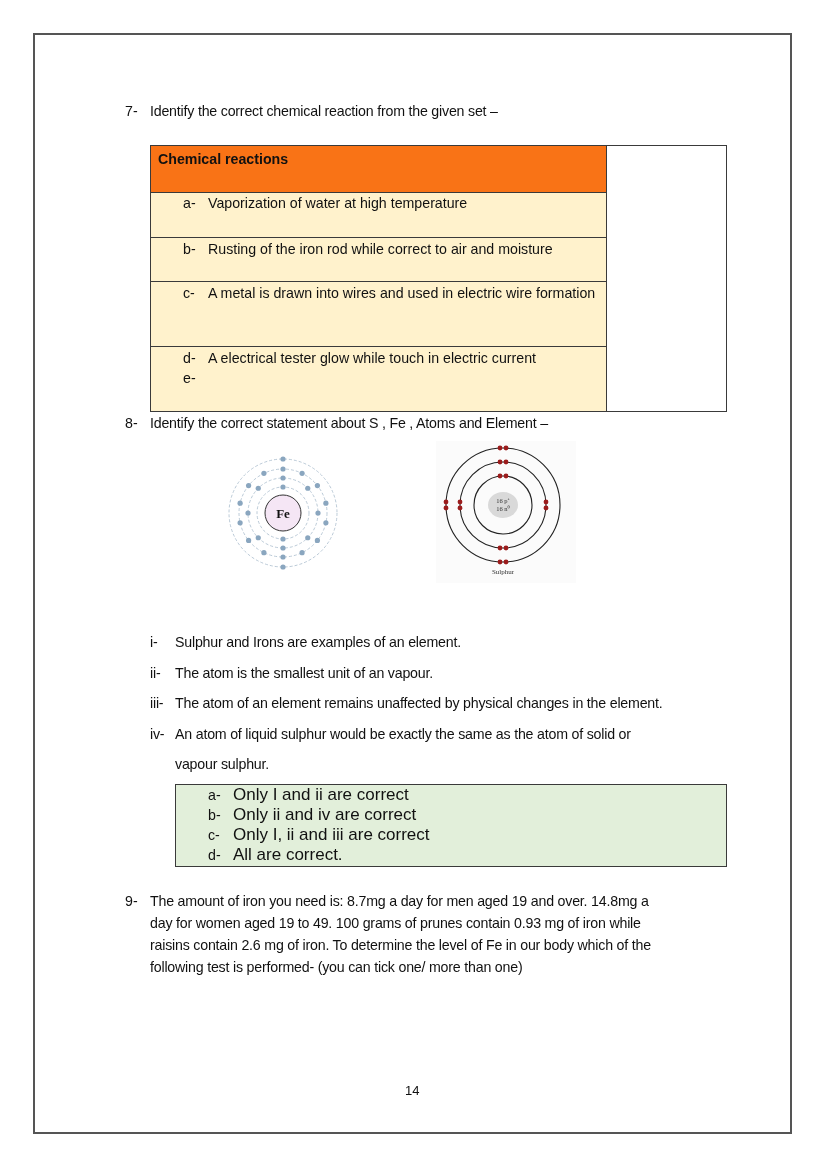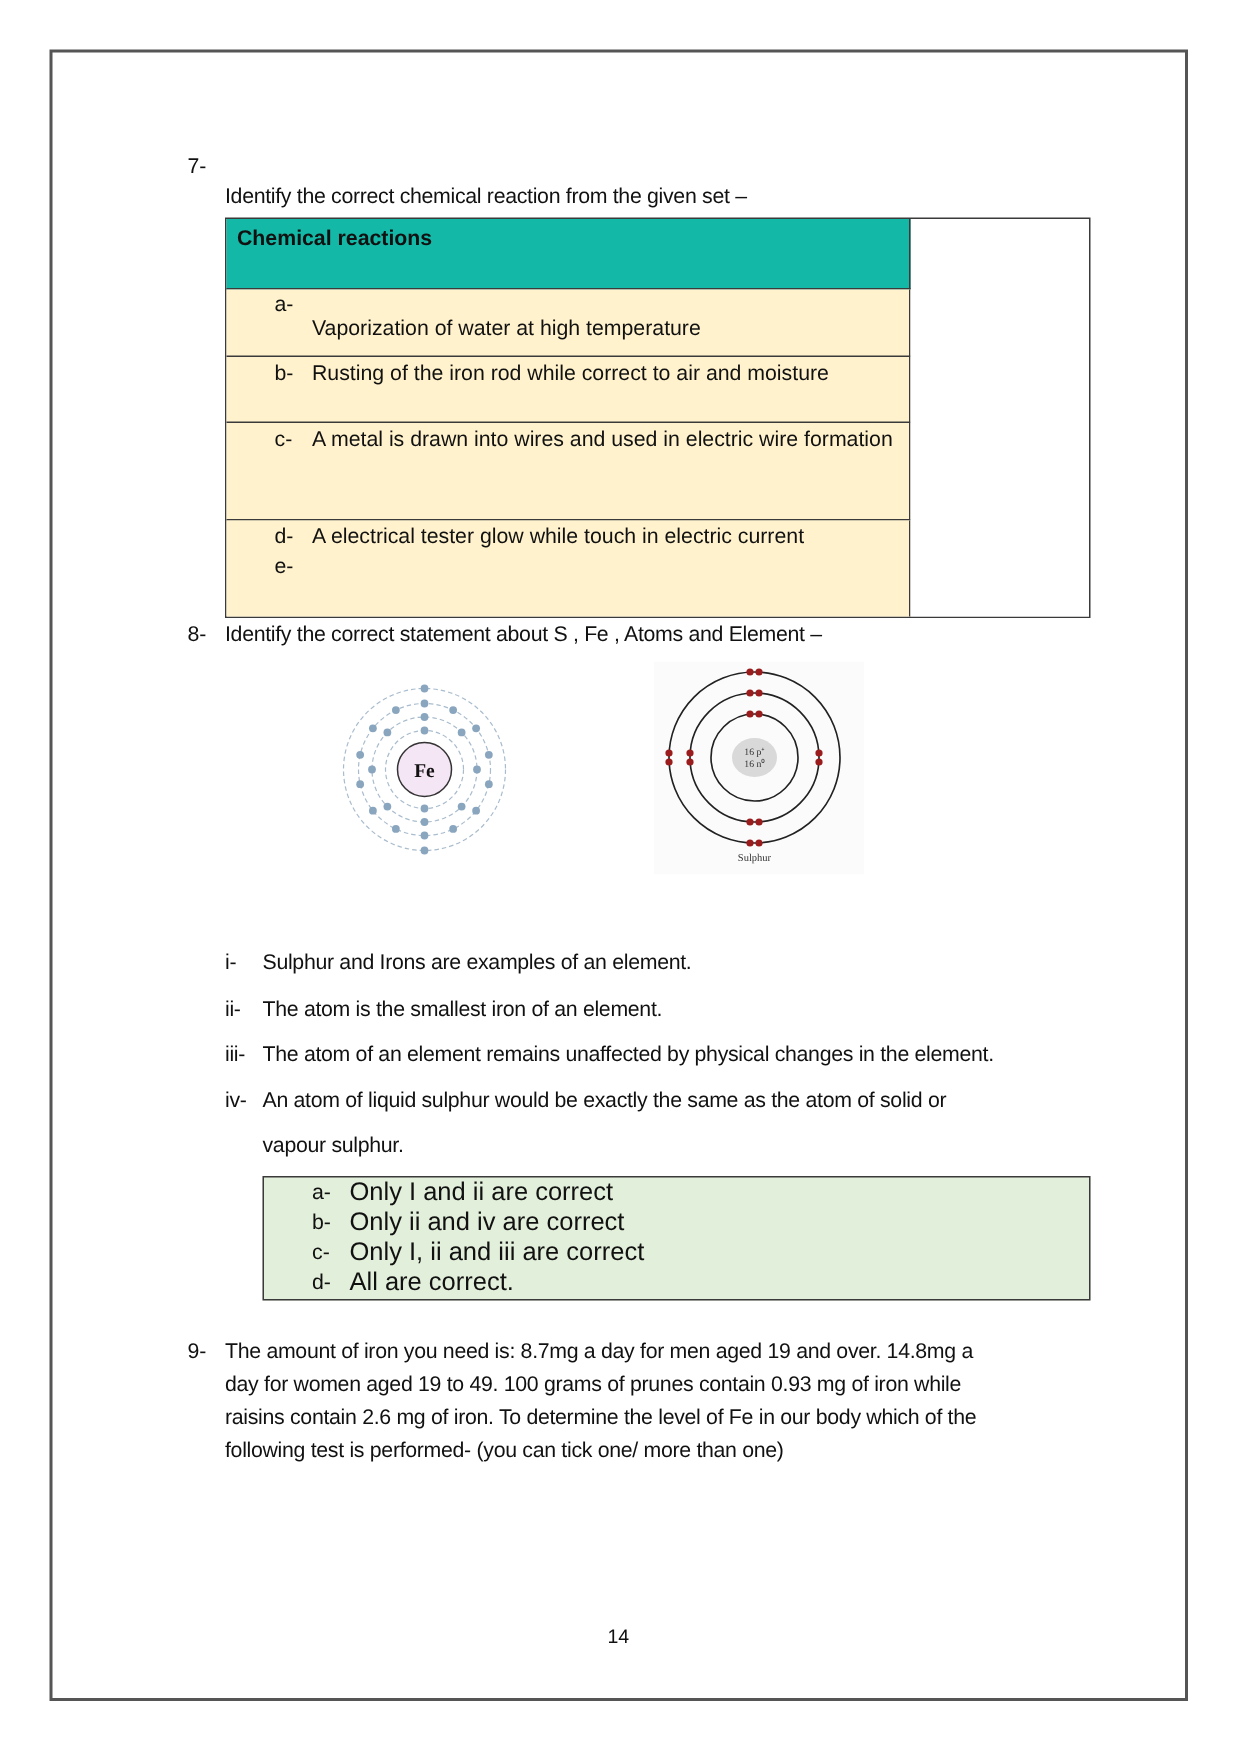--- a/index.html
+++ b/index.html
@@ -4,51 +4,51 @@
 <style>
   html, body { margin: 0; padding: 0; background: #ffffff; }
   body { width: 827px; height: 1169px; position: relative; overflow: hidden;
          font-family: "Liberation Sans", sans-serif; color: #111; }
   .page-border { position: absolute; left: 33px; top: 33px; width: 759px; height: 1101px;
                  border: 2px solid #555; box-sizing: border-box; }
   .txt { position: absolute; font-size: 14.2px; line-height: 20px; white-space: nowrap; letter-spacing: -0.2px; }
   .qnum { position: absolute; font-size: 14.2px; line-height: 20px; }
   
   .t7 { position: absolute; left: 150px; top: 145px; width: 577px; height: 267px; border: 1px solid #3a3a3a; box-sizing: border-box; }
-  .t7 .hdr-left { position: absolute; left: 0; top: 0; width: 456px; height: 47px; background: #14b8a6; border-right: 1px solid #3a3a3a; border-bottom: 1px solid #3a3a3a; box-sizing: border-box; }
+  .t7 .hdr-left { position: absolute; left: 0; top: 0; width: 456px; height: 47px; background: #f97316; border-right: 1px solid #3a3a3a; border-bottom: 1px solid #3a3a3a; box-sizing: border-box; }
   .t7 .hdr-right { position: absolute; left: 456px; top: 0; right: 0; height: 47px; background: #e2efda; border-bottom: 1px solid #3a3a3a; box-sizing: border-box; }
   .t7 .hdr-text { position: absolute; left: 7px; top: 3px; font-weight: bold; font-size: 14.2px; line-height: 20px; }
   .t7 .row { position: absolute; left: 0; width: 456px; background: #fff2cc; border-right: 1px solid #3a3a3a; box-sizing: border-box; }
   .t7 .row.sep { border-bottom: 1px solid #3a3a3a; }
   .t7 .lbl { position: absolute; left: 32px; font-size: 14.2px; line-height: 20px; }
   .t7 .val { position: absolute; left: 57px; font-size: 14.2px; line-height: 20px; white-space: normal; width: 390px; }
   .t7 .answer-cell { position: absolute; left: 456px; top: 47px; right: 0; bottom: 0; background: #fff; }
   
   .opts8 { position: absolute; left: 175px; top: 784px; width: 552px; height: 83px; background: #e2efda; border: 1px solid #3a3a3a; box-sizing: border-box; }
   .opts8 .lbl { position: absolute; left: 32px; font-size: 14.2px; line-height: 20px; }
   .opts8 .val { position: absolute; left: 57px; font-size: 17px; line-height: 20px; white-space: nowrap; }
   .fig { position: absolute; }
   .pagenum { position: absolute; left: 405px; top: 1083px; font-size: 13px; }
 </style>
 </head>
 <body>
 
 <div class="page-border"></div>
 
 <span class="qnum" style="left:125px; top:101px;">7-</span>
-<span class="txt" style="left:150px; top:101px;margin-top:20px;">Identify the correct chemical reaction from the given set –</span>
+<span class="txt" style="left:150px; top:101px;">Identify the correct chemical reaction from the given set –</span>
 
 <div class="t7">
   <div class="hdr-left">
     <span class="hdr-text">Chemical reactions</span>
   </div>
 
   <div class="row sep" style="top:47px; height:45px;">
     <span class="lbl" style="top:0px;">a-</span>
-    <span class="val" style="top:16px;">Vaporization of water at high temperature</span>
+    <span class="val" style="top:0px;">Vaporization of water at high temperature</span>
   </div>
   <div class="row sep" style="top:92px; height:44px;">
     <span class="lbl" style="top:1px;">b-</span>
     <span class="val" style="top:1px;">Rusting of the iron rod while correct to air and moisture</span>
   </div>
   <div class="row sep" style="top:136px; height:65px;">
     <span class="lbl" style="top:1px;">c-</span>
     <span class="val" style="top:1px;">A metal is drawn into wires and used in electric wire formation</span>
   </div>
   <div class="row" style="top:201px; height:64px;">
@@ -129,21 +129,21 @@
       <circle cx="70" cy="121" r="2.4" fill="#9b1c1c"></circle>
       <circle cx="10" cy="61" r="2.4" fill="#9b1c1c"></circle>
       <circle cx="10" cy="67" r="2.4" fill="#9b1c1c"></circle>
     </g>
   <text x="67" y="133" text-anchor="middle" font-family="Liberation Serif, serif" font-size="7" fill="#333">Sulphur</text>
 </svg>
 
 <span class="txt" style="left:150px; top:632px;">i-</span>
 <span class="txt" style="left:175px; top:632px;">Sulphur and Irons are examples of an element.</span>
 <span class="txt" style="left:150px; top:663px;">ii-</span>
-<span class="txt" style="left:175px; top:663px;">The atom is the smallest iron of an element.</span>
+<span class="txt" style="left:175px; top:663px;">The atom is the smallest unit of an vapour.</span>
 <span class="txt" style="left:150px; top:693px;">iii-</span>
 <span class="txt" style="left:175px; top:693px;">The atom of an element remains unaffected by physical changes in the element.</span>
 <span class="txt" style="left:150px; top:724px;">iv-</span>
 <span class="txt" style="left:175px; top:724px;">An atom of liquid sulphur would be exactly the same as the atom of solid or</span>
 <span class="txt" style="left:175px; top:754px;">vapour sulphur.</span>
 
 <div class="opts8">
   <span class="lbl" style="top:0px;">a-</span>
   <span class="val" style="top:0px;">Only I and ii are correct</span>
   <span class="lbl" style="top:20px;">b-</span>

